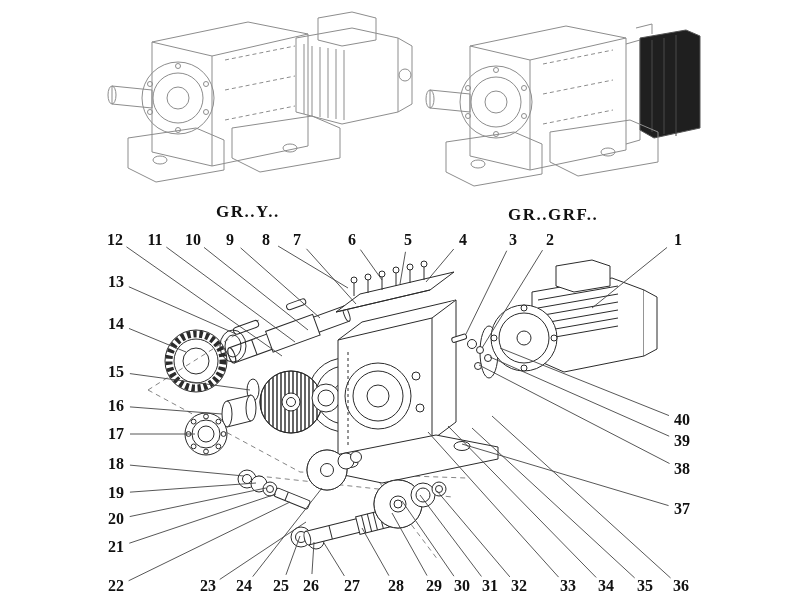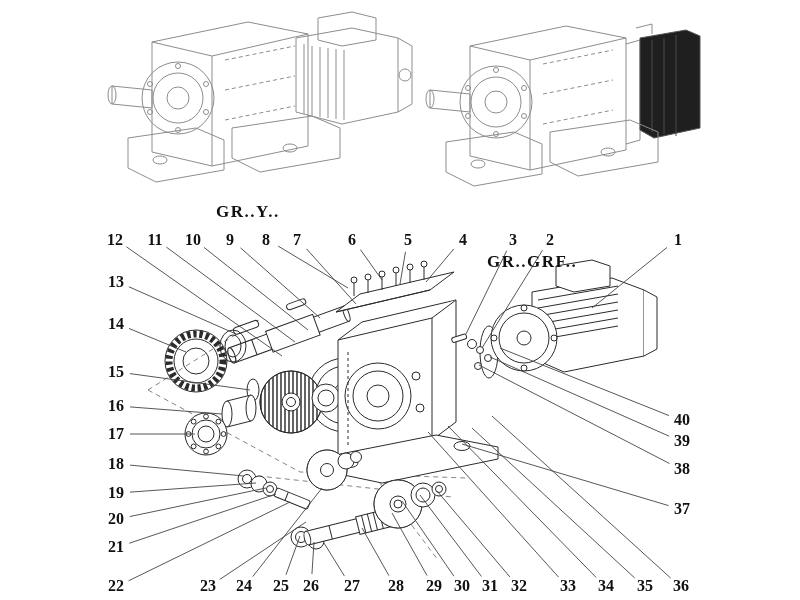--- a/index.html
+++ b/index.html
@@ -370,15 +370,15 @@
         <line x1="669.5400003779514" y1="463.5284730723728" x2="479" y2="365" class="leader"></line>
         <text x="682" y="474" class="callout-num">38</text>
         <line x1="669.1737973113693" y1="436.1901739917635" x2="490" y2="357" class="leader"></line>
         <text x="682" y="446" class="callout-num">39</text>
         <line x1="668.9816877436288" y1="415.5856272411677" x2="500" y2="348" class="leader"></line>
         <text x="682" y="425" class="callout-num">40</text>
       </g>
   </svg>
 
   <div class="model-label" style="left:196px; top:202px;margin-left:20px;">GR..Y..</div>
-  <div class="model-label" style="left:487px; top:205px;margin-top:47px;">GR..GRF..</div>
+  <div class="model-label" style="left:508px; top:205px;">GR..GRF..</div>
 
 </div>
 
 </body></html>

